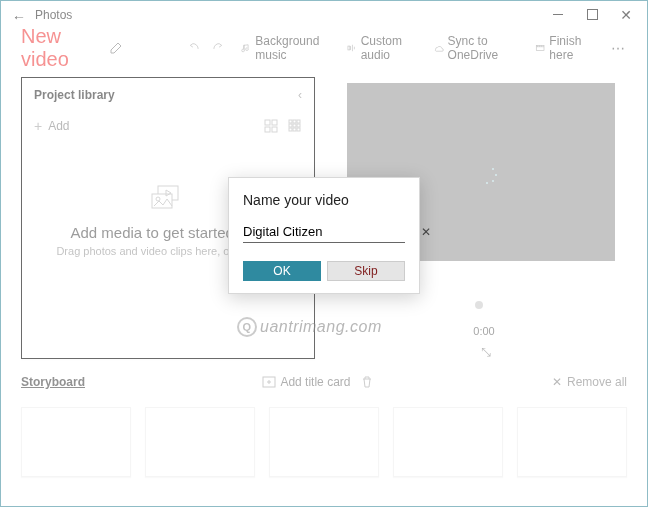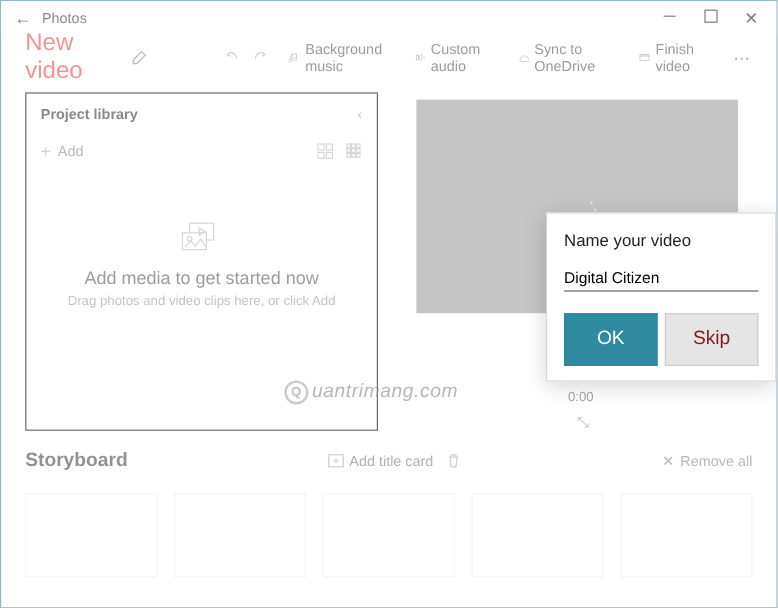--- a/index.html
+++ b/index.html
@@ -48,36 +48,36 @@
   .spinner i:nth-child(3){ top:8px; left:6px;}
   .spinner i:nth-child(4){ top:10px; left:0px;}
   .timeline { display:flex; align-items:center; width: 272px; margin-top: 40px; gap:8px;flex-direction:column; }
   .timeline .line { flex:1; height:1px; background:#ccc;}
   .timeline .dot { width:8px;height:8px;border-radius:50%;background:#ccc; margin-left:-4px;}
   .timeline .time { font-size:11px; color:#666; margin-left:6px;}
   .timeline .expand { font-size:12px; color:#888; margin-left:10px; cursor:pointer;}
 
   .storyboard { padding: 16px 20px 0 20px; }
   .sb-head { display:flex; align-items:center; }
-  .sb-head .ttl { font-size:16px; font-weight:600; color:#444;}
+  .sb-head .ttl { font-size:12px; font-weight:600; color:#444;text-decoration:underline;}
   .sb-actions { margin:0 auto; display:flex; gap:10px;}
   .sb-btn { font-size:12px; color:#777; display:flex; gap:4px; align-items:center; cursor:pointer;}
   .sb-remove { font-size:12px; color:#888; display:flex; gap:5px; align-items:center; cursor:pointer;}
   .thumbs { display:flex; gap:14px; margin-top:18px;}
   .thumb { width:110px; height:70px; background:#fff; border:1px solid #eee; box-shadow:0 1px 1px rgba(0,0,0,0.04);}
 
   
-  .modal-back { position:absolute; inset:0; z-index:10; display:flex; justify-content:flex-end; align-items:flex-start; }
+  .modal-back { position:absolute; inset:0; z-index:10; display:flex; justify-content:center; align-items:flex-start; }
   .modal { margin-top: 176px; width: 192px; background:#fff; border:1px solid #d8d8d8; box-shadow:0 4px 18px rgba(0,0,0,0.18); padding: 14px 14px 12px 14px; }
   .modal h3 { font-size: 14px; font-weight:400; color:#222; margin-bottom: 16px;}
   .input-row { display:flex; align-items:center; border-bottom:1px solid #666; padding-bottom:3px; }
   .input-row input { border:none; outline:none; font-size:13px; flex:1; background:transparent;}
   .input-row .clr { font-size:12px; color:#444; cursor:pointer; padding:0 2px;}
   .btn-row { display:flex; gap:6px; margin-top:18px;}
-  .btn { flex:1; height:44px; font-size:16px; border:1px solid #ccc; display:flex; align-items:center; justify-content:center; cursor:pointer; }
+  .btn { flex:1; height:20px; font-size:12px; border:1px solid #ccc; display:flex; align-items:center; justify-content:center; cursor:pointer; }
   .btn.ok { background:#2f8aa0; color:#fff; border-color:#2f8aa0; }
   .btn.skip { background:#e5e5e5; color:#7f1d1d;}
 
   
   .watermark { position:absolute; left: 236px; top: 316px; z-index: 20; opacity:.6; font-size:16px; color:#888; font-style:italic; letter-spacing:.5px; pointer-events:none; display:flex; align-items:center; gap:2px;}
   .watermark .q { font-weight:bold; font-style:normal; border:2px solid #aaa; border-radius:50%; width:20px; height:20px; display:inline-flex; align-items:center; justify-content:center; font-size:11px; color:#999; margin-right:1px;}
 </style>
 </head>
 <body>
 
@@ -131,21 +131,21 @@
       <svg viewBox="0 0 16 16">
           <path d="M4 10a3 3 0 013-3 4 4 0 017 2 2 2 0 010 4H5a2 2 0 01-1-3z" fill="none" stroke="#999"></path>
         </svg>
       <span>Sync to OneDrive</span>
     </span>
     <span class="cmd-btn">
       <svg viewBox="0 0 16 16">
           <rect x="2" y="4" width="12" height="8" fill="none" stroke="#999"></rect>
           <path d="M2 6h12M4 4v2M7 4v2M10 4v2" stroke="#999"></path>
         </svg>
-      <span>Finish video</span>
+      <span>Finish here</span>
     </span>
     <span class="ellipsis">⋯</span>
   </div>
 </div>
 
 <div class="workspace">
   <div class="panel-lib">
     <div class="lib-head">
       <span class="ttl">Project library</span>
       <span class="collapse">‹</span>

